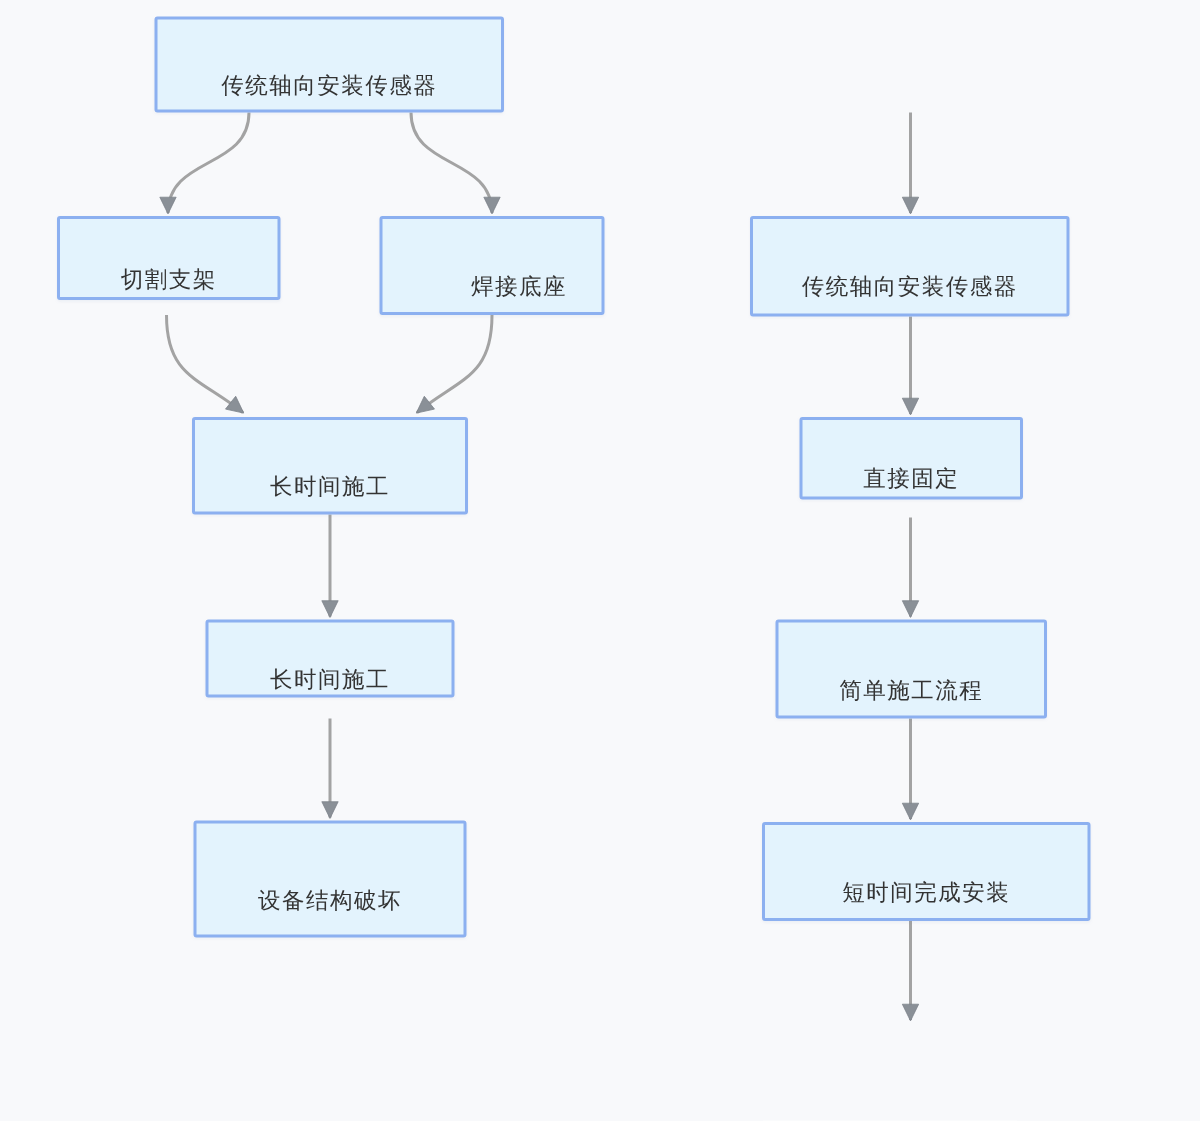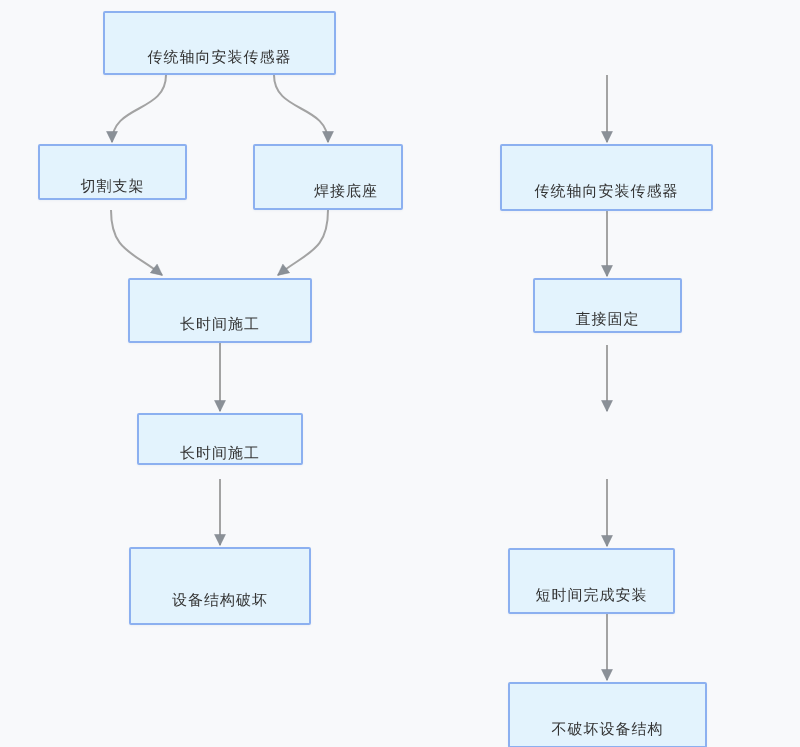--- a/index.html
+++ b/index.html
@@ -103,22 +103,22 @@
 
 
   <div class="node" style="left:500px; top:144px; width:213px; height:67px;">
     <span>传统轴向安装传感器</span>
   </div>
 
   <div class="node" style="left:533px; top:278px; width:149px; height:55px;">
     <span>直接固定</span>
   </div>
 
+  <div class="node" style="left:517px; top:413px; width:181px; height:66px;">
+    <span>简单施工流程</span>
+  </div>
 
-  <div class="node" style="left:508px; top:548px; width:167px; height:66px;">
+  <div class="node" style="left:508px; top:548px; width:219px; height:66px;">
     <span>短时间完成安装</span>
   </div>
 
-  <div class="node" style="left:508px; top:682px; width:199px; height:66px;">
-    <span>不破坏设备结构</span>
-  </div>
 
 </div>
 
 </body></html>

